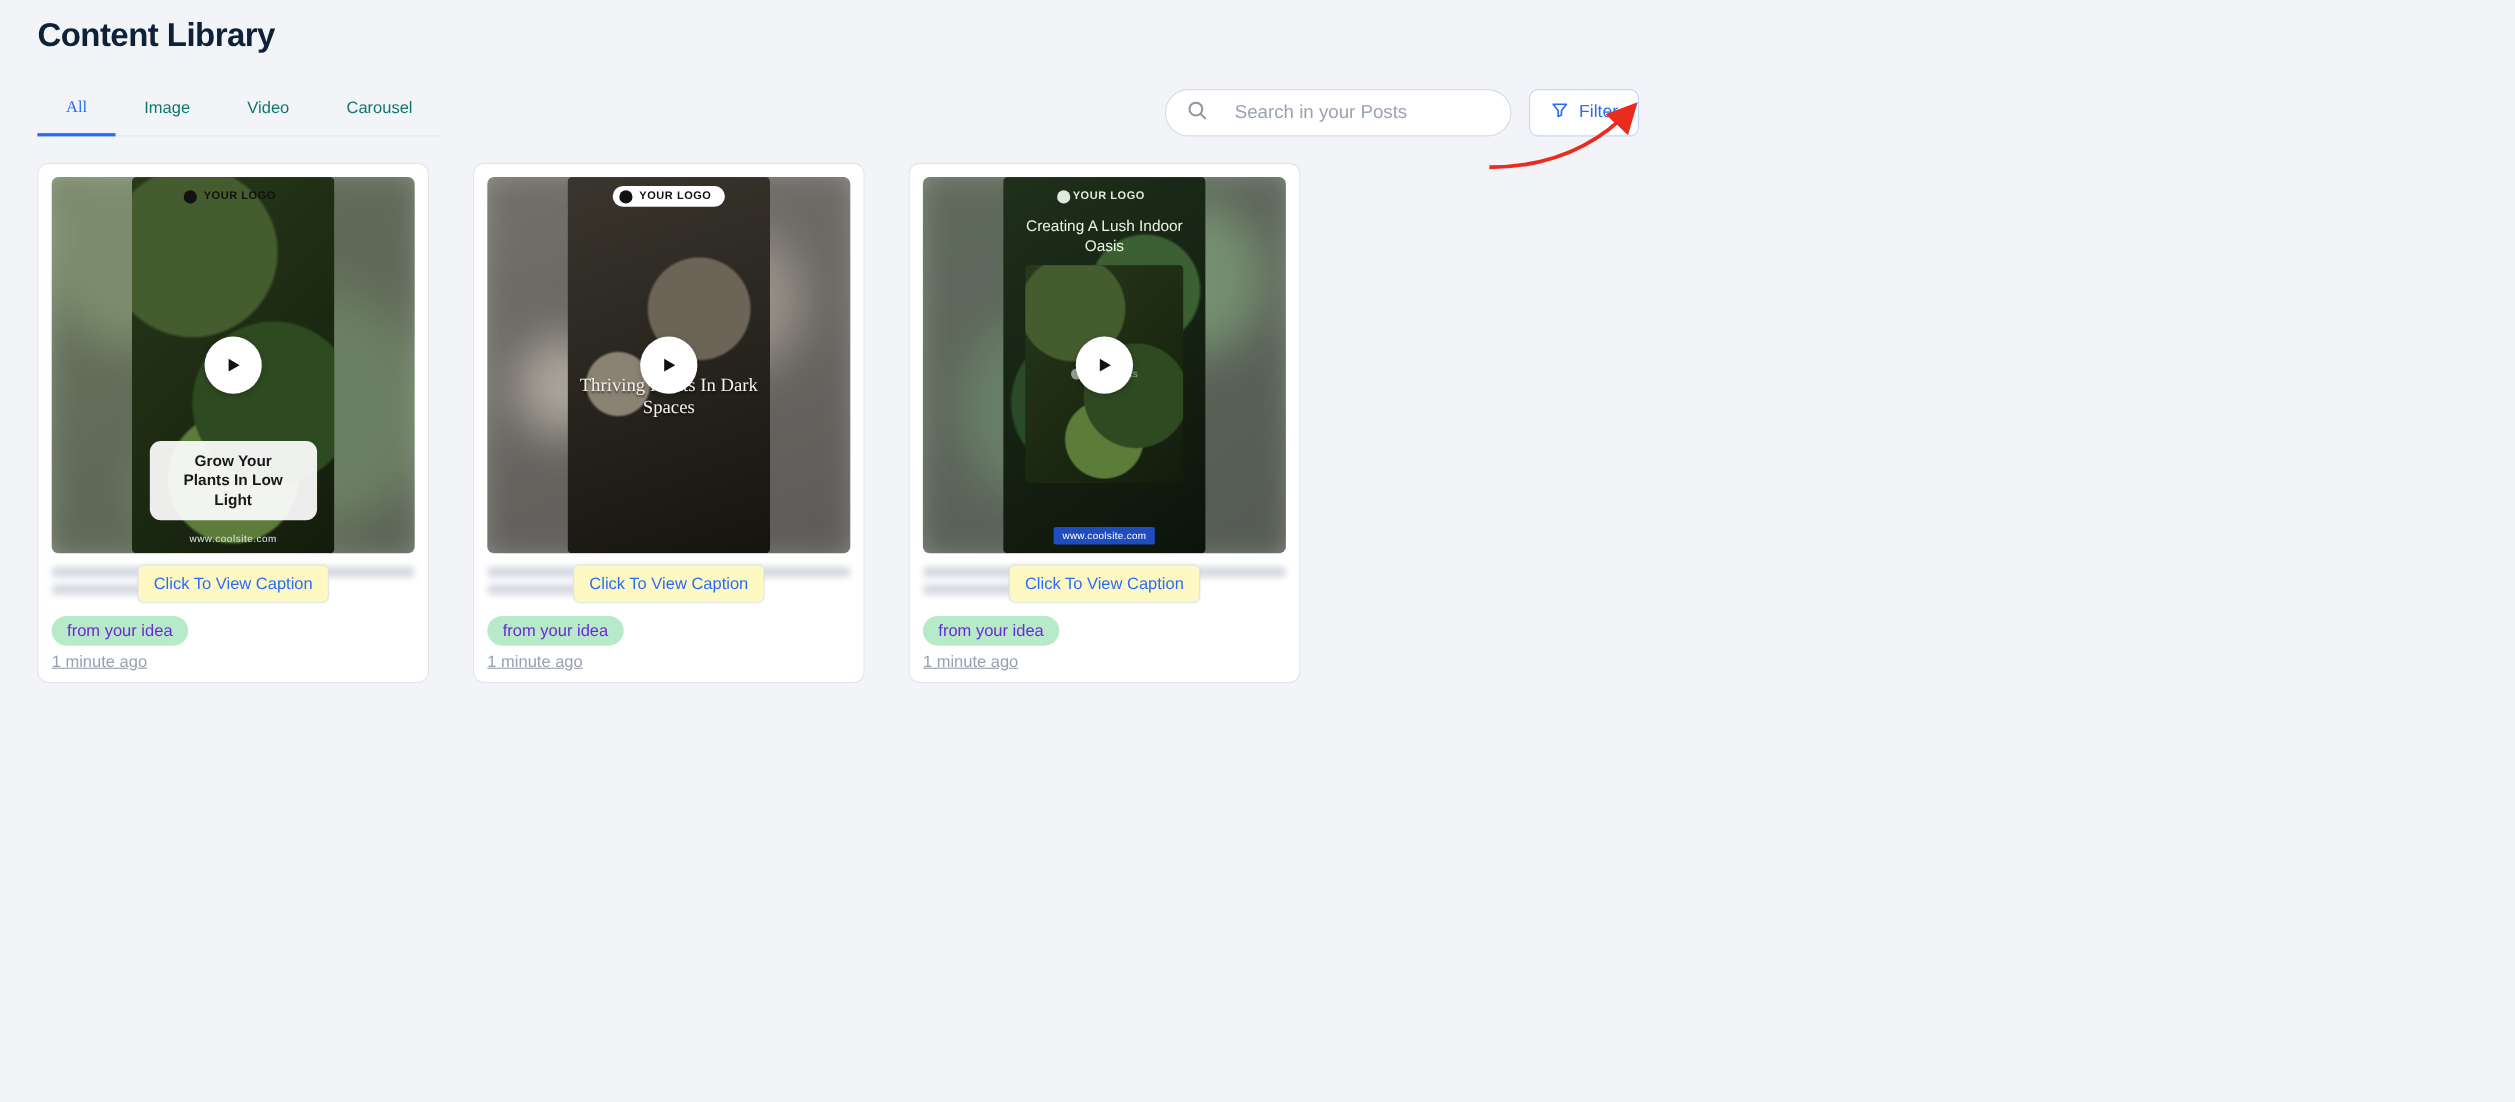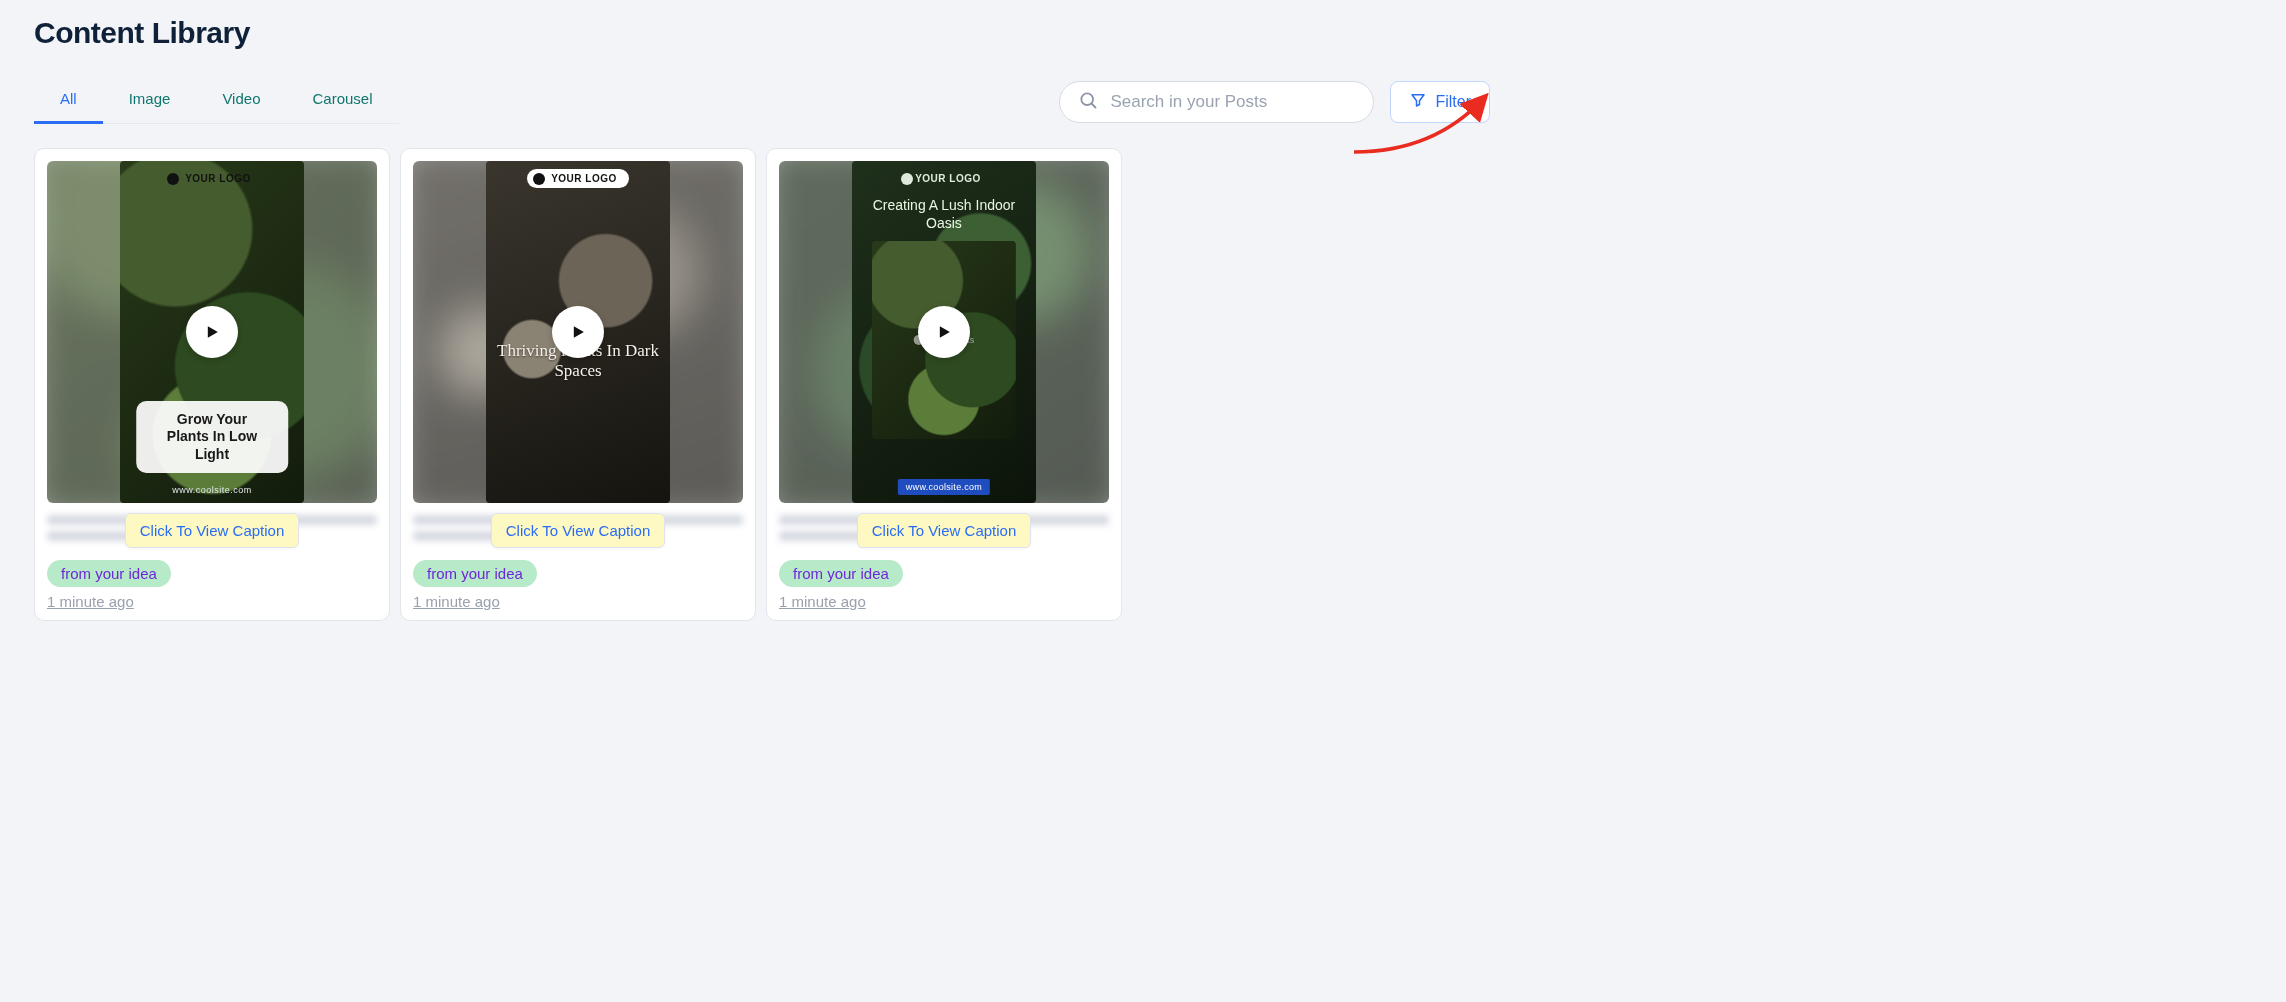--- a/index.html
+++ b/index.html
@@ -51,39 +51,41 @@
     color: #0f766e;
     cursor: pointer;
     border-bottom: 3px solid transparent;
     margin-bottom: -1px;
     user-select: none;
   }
   .tab.active {
     color: var(--blue);
     border-bottom-color: var(--blue);
     font-weight: 500;
+    font-family: Liberation Serif, serif;
   }
   .spacer { flex: 1 1 auto; }
   .search-wrap {
     display: flex;
     align-items: center;
     gap: 10px;
     background: #ffffff;
     border: 1px solid #d7dbe2;
     border-radius: 999px;
     padding: 8px 18px;
     width: 315px;
   }
   .search-wrap input {
     border: none;
     outline: none;
     font-size: 17px;
     color: var(--text-dark);
     background: transparent;
     flex: 1;
+    margin-left: 12px;
   }
   .search-wrap input::placeholder { color: #9aa3b2; }
   .filter-btn {
     display: inline-flex;
     align-items: center;
     gap: 8px;
     background: #ffffff;
     color: var(--blue);
     border: 1px solid var(--blue-soft);
     border-radius: 8px;
@@ -99,21 +101,21 @@
     top: 90px;
     right: 20px;
     width: 160px;
     height: 70px;
     pointer-events: none;
   }
 
   
   .cards {
     display: flex;
-    gap: 10px;
+    gap: 40px;
     margin-top: 24px;
   }
   .card {
     width: 356px;
     background: #ffffff;
     border: 1px solid var(--card-border);
     border-radius: 10px;
     padding: 12px 12px 10px 12px;
   }
 

